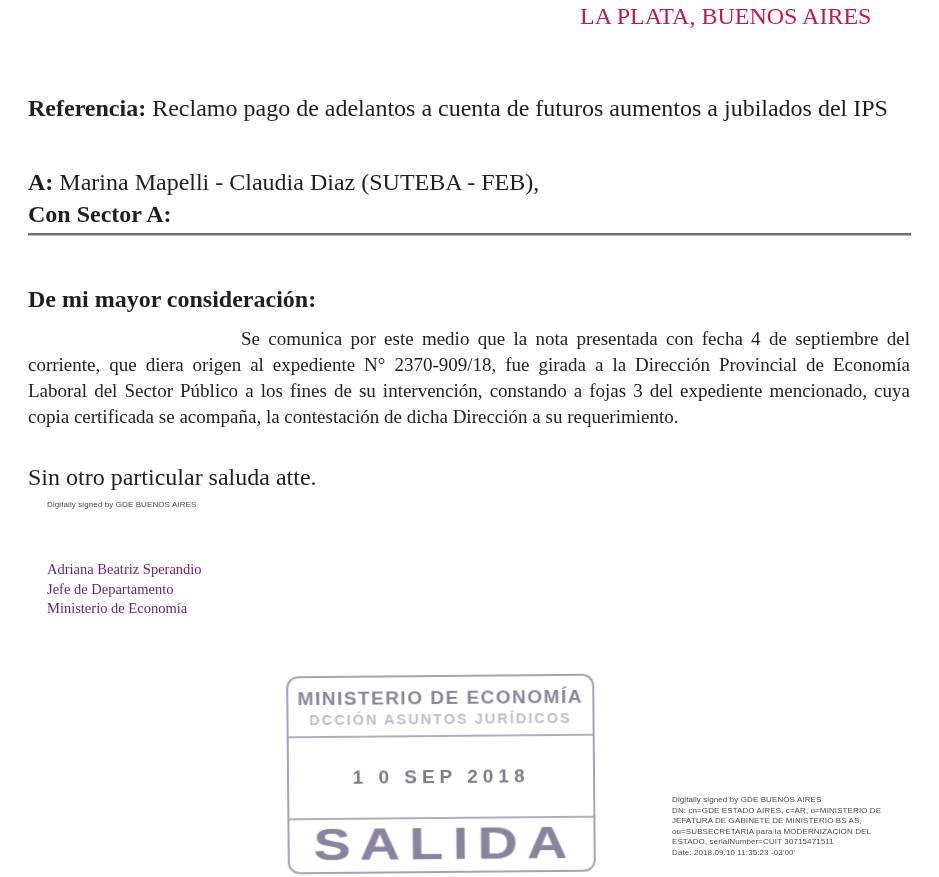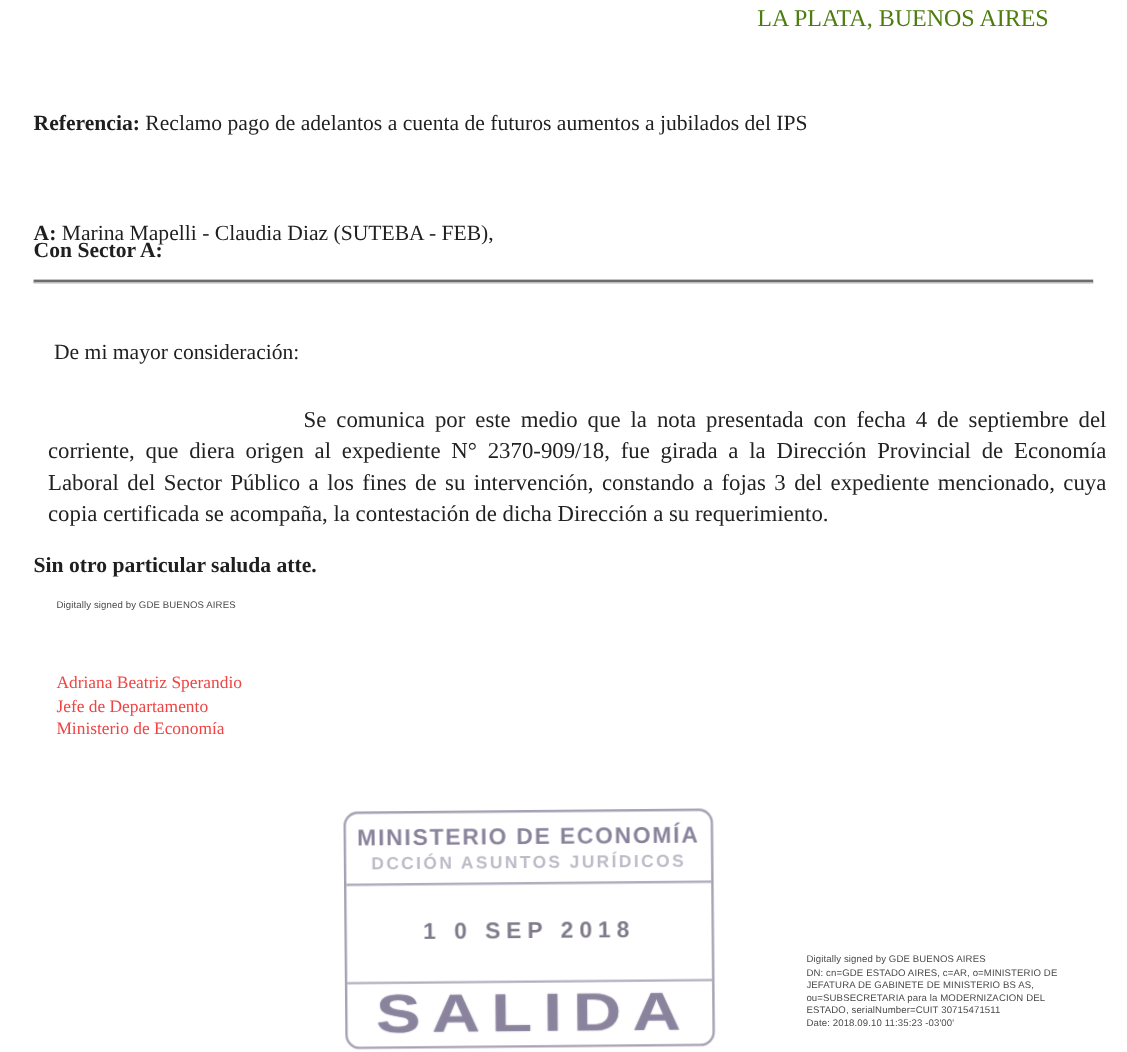--- a/index.html
+++ b/index.html
@@ -7,52 +7,52 @@
     position:relative;
     width:939px;height:877px;
     background:#ffffff;
     font-family:"Liberation Serif", serif;
     color:#1f1f1f;
     overflow:hidden;
   }
   
   .letter-header{
     position:absolute;top:5px;left:580px;width:345px;
-    text-align:center;font-size:20px;line-height:23px;color:#4d7c0f;
+    font-size:24px;line-height:23px;color:#be185d;
   }
   
-  .line{position:absolute;left:28px;font-size:18px;line-height:23px;}
+  .line{position:absolute;left:28px;font-size:24px;line-height:23px;}
   .bold{font-weight:bold;}
   .ref-line{top:73px;}
-  .to-line{top:147px;margin-top:36px;}
+  .to-line{top:135px;margin-top:36px;}
   .cc-line{top:179px;font-weight:bold;}
-  .salutation-line{top:264px;font-weight:normal;margin-left:17px;}
+  .salutation-line{top:264px;font-weight:bold;}
   .divider{
     position:absolute;top:233px;left:28px;width:883px;height:2px;
     background:#6d6d6d;border-bottom:1px solid #bdbdbd;
   }
   .body-par{
     position:absolute;top:326px;left:28px;width:882px;
     font-size:19px;line-height:26px;text-align:justify;text-indent:213px;
-    margin:12px;color:#222;
+    margin:0;color:#222;
   }
-  .closing-line{top:442px;font-weight:bold;}
+  .closing-line{top:442px;}
   
   .sig-note{
     position:absolute;
     font-family:"Liberation Sans", sans-serif;
     font-size:8px;line-height:10.5px;color:#4a4a4a;
     letter-spacing:0.1px;
   }
   .sig-note-top{top:500px;left:47px;width:430px;}
   .sig-note-bottom{top:795px;left:672px;width:250px;}
   
   .signer-block{
     position:absolute;top:560px;left:47px;
-    font-size:14.5px;line-height:19.5px;color:#ef4444;
+    font-size:14.5px;line-height:19.5px;color:#701a75;
   }
   
   .stamp{
     position:absolute;top:675px;left:287px;width:308px;height:198px;
     border:2.5px solid rgba(136,129,155,0.75);
     border-radius:12px;
     transform:rotate(-0.5deg);
     font-family:"Liberation Sans", sans-serif;
     color:#88819b;
     box-sizing:border-box;

